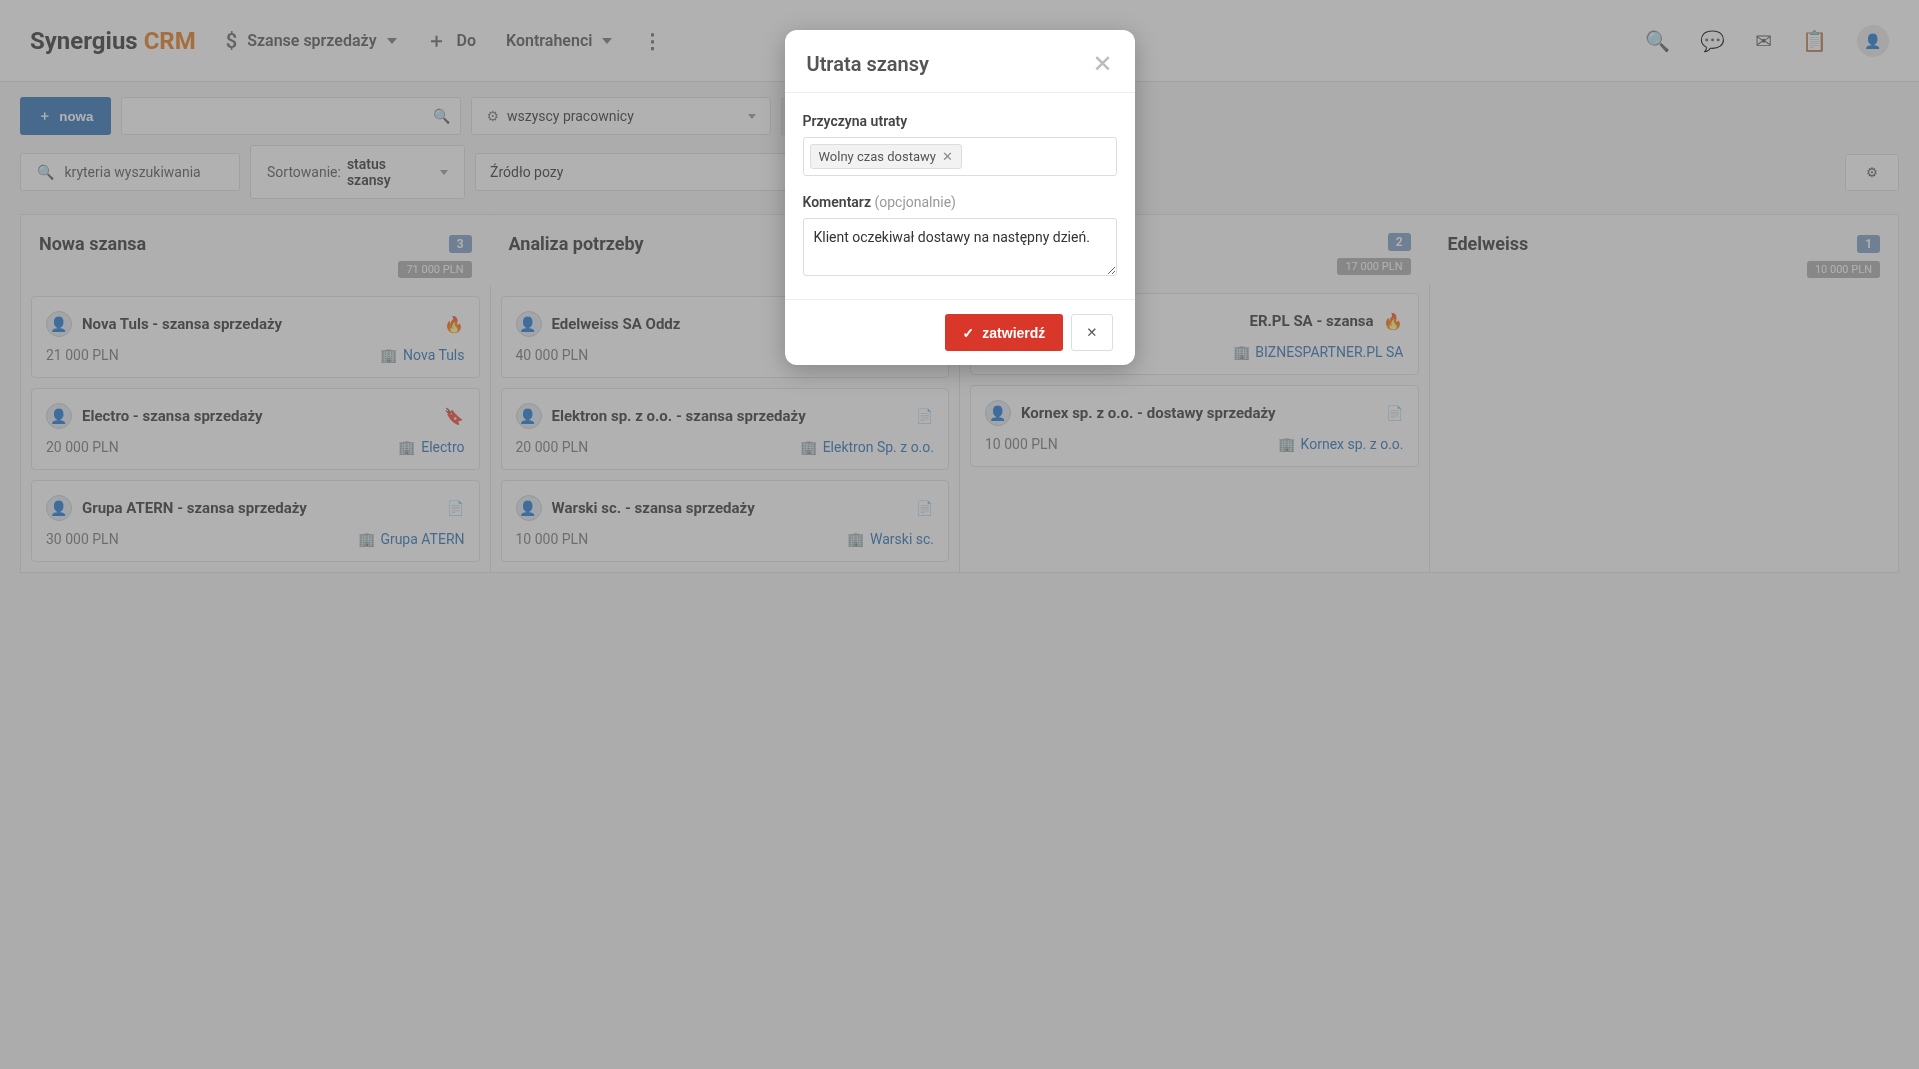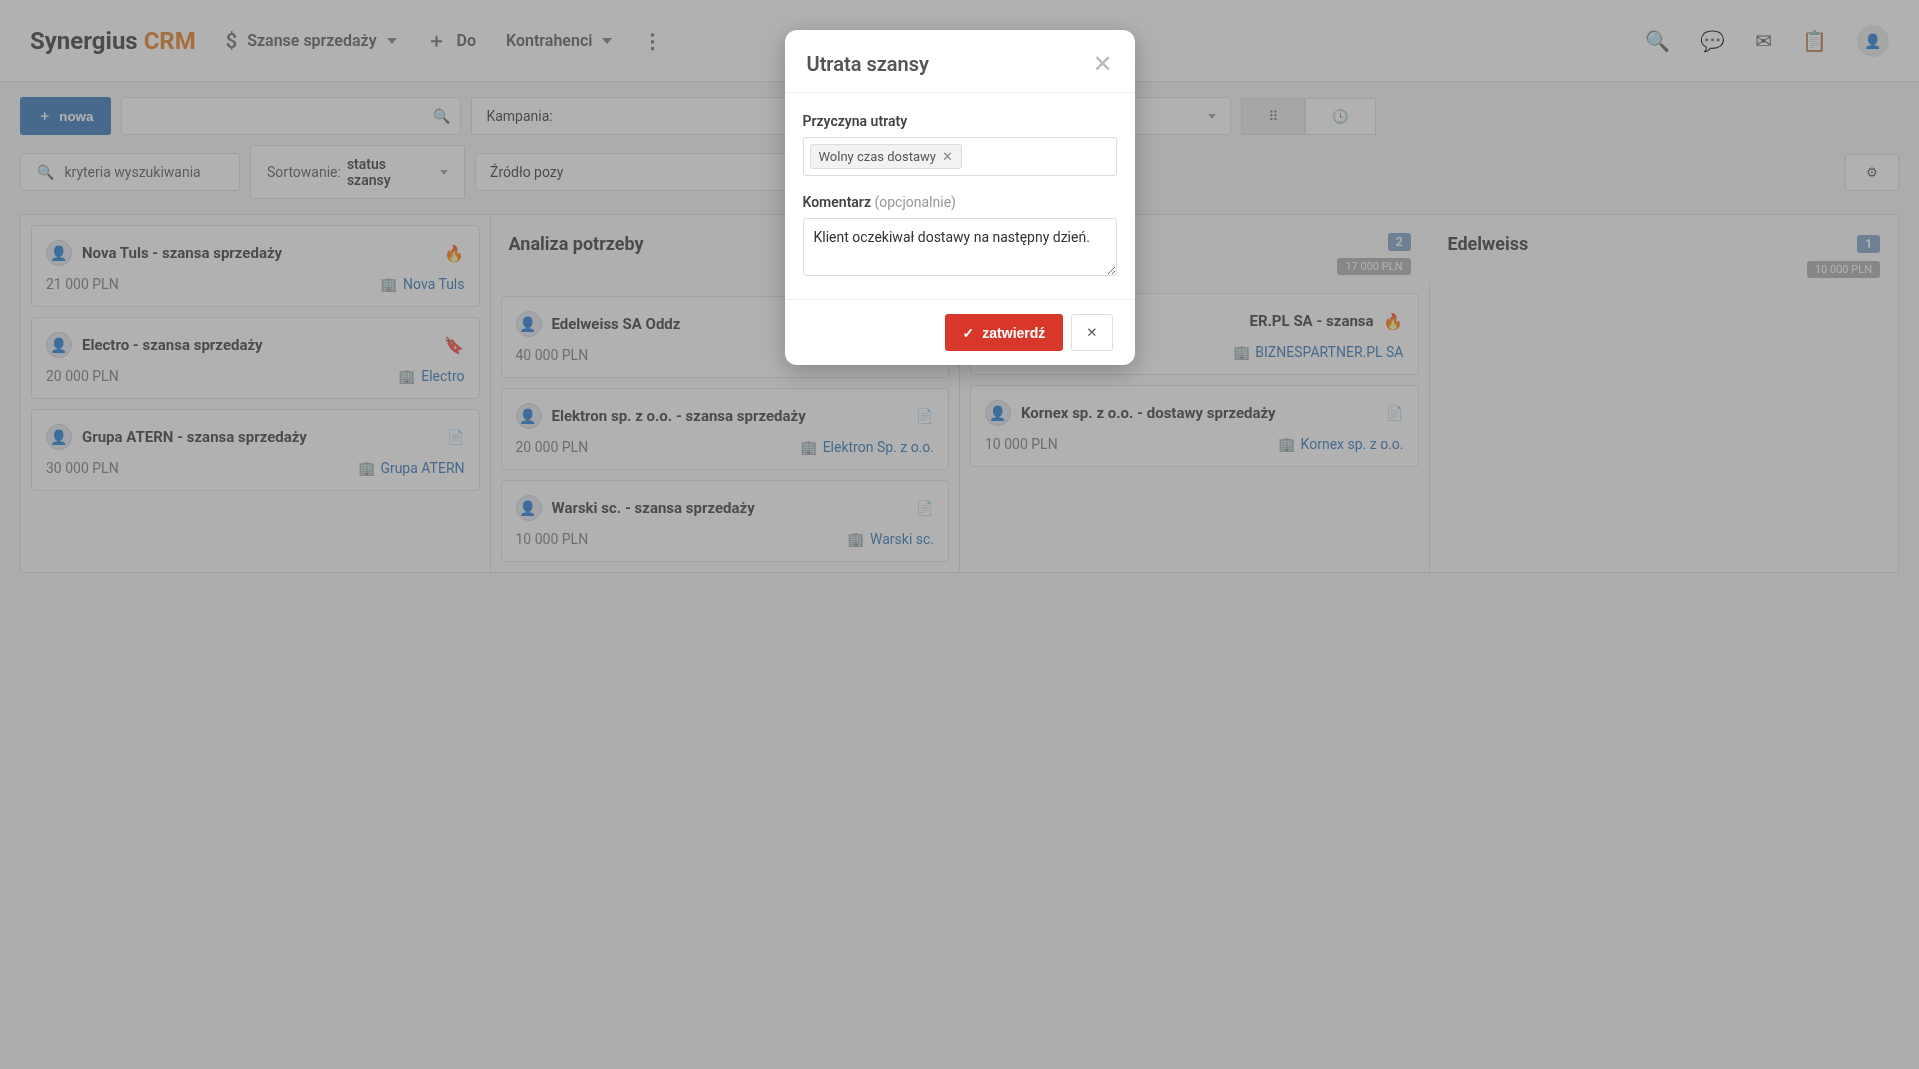--- a/index.html
+++ b/index.html
@@ -111,24 +111,20 @@
 
 <div class="filters">
   <div class="filter-row">
     <button class="btn-new">
       <span>＋</span>
       <span>nowa</span>
     </button>
     <div class="search-box">
       <span style="color:#999">🔍</span>
     </div>
-    <div class="select-box select-wide">
-      <span>Kampania:</span>
-      <span class="caret-down-sm"></span>
-    </div>
     <div class="select-box select-emp">
       <span style="display:flex;align-items:center;gap:8px">
         <span style="color:#777">⚙</span>
         <span>wszyscy pracownicy</span>
       </span>
       <span class="caret-down-sm"></span>
     </div>
     <div class="view-toggle">
       <button class="view-btn active">
         <span>⠿</span>
@@ -158,20 +154,28 @@
     </div>
     <button class="gear-btn">
       <span>⚙</span>
     </button>
   </div>
 </div>
 
 <div class="board">
 
   <div class="column">
+    <div class="col-header">
+      <div class="col-header-row">
+        <span class="col-title">Nowa szansa</span>
+        <span class="col-count">3</span>
+      </div>
+      <div class="col-sum"><span class="col-sum-badge">71 000 PLN</span></div>
+      <div class="col-arrow"></div>
+    </div>
     <div class="cards">
       <div class="card">
         <div class="card-top">
           <div class="card-avatar">👤</div>
           <div class="card-title">Nova Tuls - szansa sprzedaży</div>
           <span class="card-badge-hot">🔥</span>
         </div>
         <div class="card-bottom">
           <span class="card-amount">21 000 PLN</span>
           <span class="card-company">

